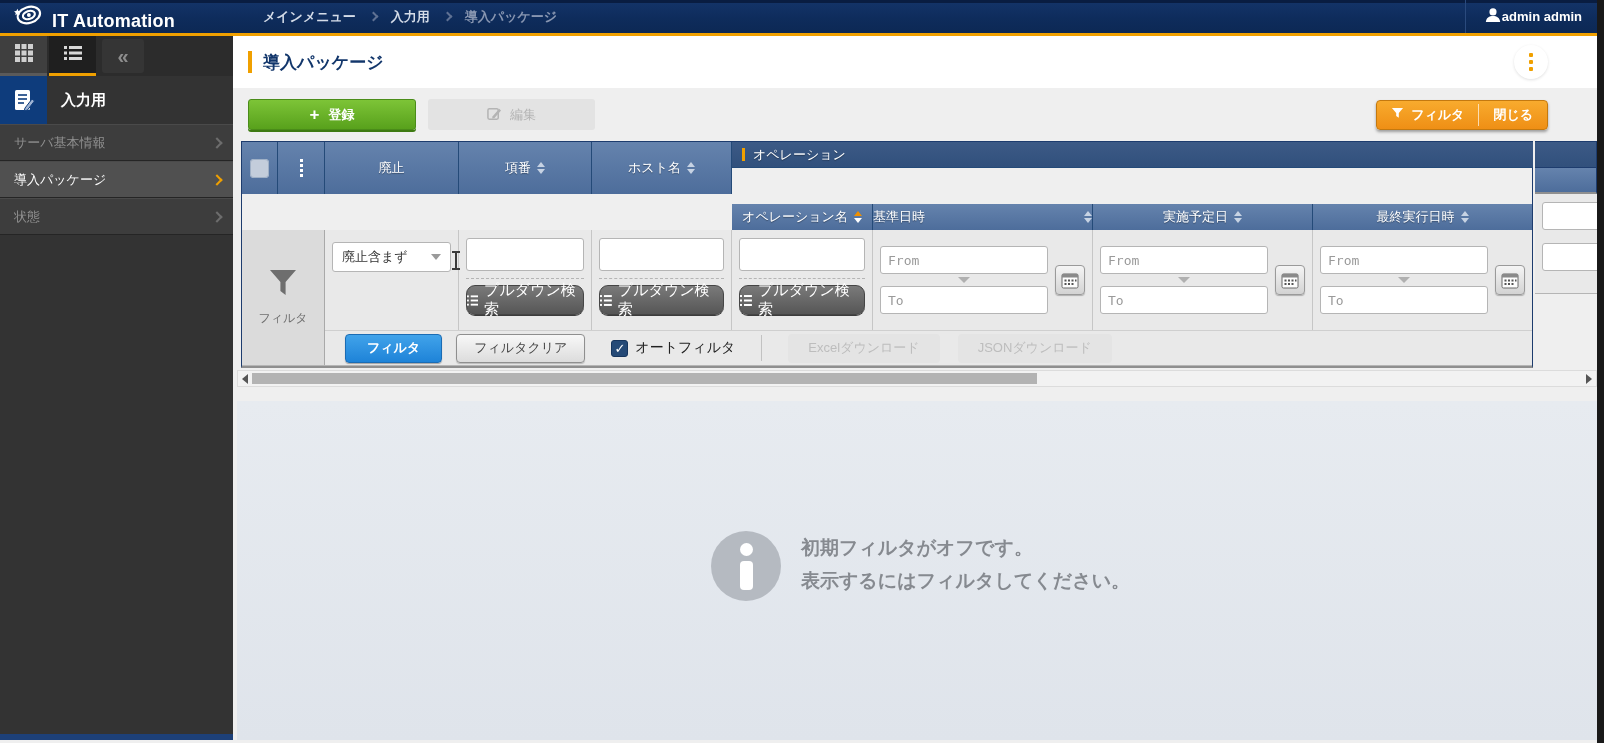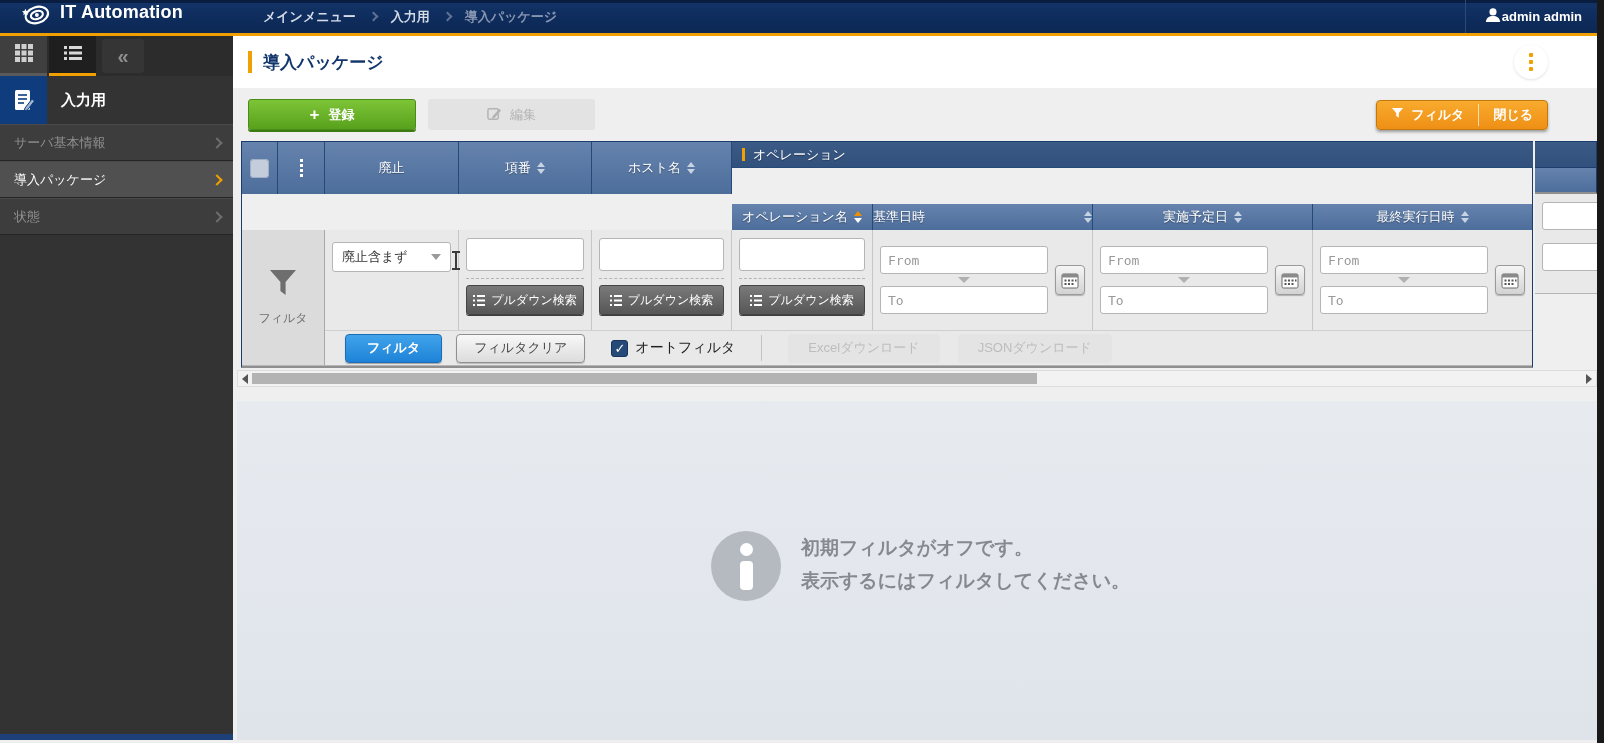--- a/index.html
+++ b/index.html
@@ -2,21 +2,21 @@
 <html><head>
 <meta charset="utf-8">
 <style>
   * { margin:0; padding:0; box-sizing:border-box; }
   html,body { width:1604px; height:743px; overflow:hidden; }
   body { font-family:"Liberation Sans","DejaVu Sans",sans-serif; background:#efefef; position:relative; }
 
   
   .topbar { height:36px; background:linear-gradient(#143569,#0e2c5c 55%,#0c2854); border-bottom:3px solid #f0a000;
             box-shadow:inset 0 3px 0 #091d41; display:flex; align-items:center; }
-  .logo-wrap { width:233px; display:flex; align-items:flex-start; padding-left:21px; flex:none; }
+  .logo-wrap { width:233px; display:flex; align-items:flex-end; padding-left:13px; flex:none; }
   .logo-text { color:#fff; font-weight:bold; font-size:18px; margin-left:9px; letter-spacing:.2px; }
   .breadcrumb { display:flex; align-items:center; margin-left:30px; font-size:13px; font-weight:bold; }
   .crumb { color:#d4dce8; }
   .crumb.current { color:#8896b1; }
   .crumb-sep { width:7px; height:7px; border-top:2px solid #5f7193; border-right:2px solid #5f7193;
                transform:rotate(45deg); margin:0 14px; }
   .userbox { margin-left:auto; height:100%; display:flex; align-items:center; padding:0 22px 0 18px;
              border-left:1px solid #2a4a7d; }
   .userbox span { color:#fff; font-size:13px; font-weight:bold; margin-left:0; }
 
@@ -105,21 +105,21 @@
   .filter-right { flex:1; display:flex; flex-direction:column; }
   .filter-cells { display:flex; height:100px; }
   .fcell { border-right:1px solid #c6c6c6; flex:none; padding:8px 7px; display:flex; flex-direction:column; }
   .fcell:last-child { border-right:none; }
   .select-box { margin-top:4px; height:30px; background:#fff; border:1px solid #b5b5b5; border-radius:3px;
                 display:flex; align-items:center; padding:0 9px; font-size:13px; color:#333; }
   .select-box .arrow { margin-left:auto; width:0; height:0; border-left:5px solid transparent;
                        border-right:5px solid transparent; border-top:6px solid #9a9a9a; }
   .text-filter { width:100%; height:33px; border:1px solid #b5b5b5; border-radius:3px; padding:0 6px; font-size:13px; }
   .dash-sep { border-top:1px dashed #b5b5b5; margin:7px 0 6px; }
-  .btn-pulldown { height:30px; border:1px solid #454545; border-radius:3px; color:#fff; font-size:12px;
+  .btn-pulldown { height:30px; border:1px solid #454545; border-radius:9px; color:#fff; font-size:15px;
                   background:linear-gradient(#7a7a7a,#565656); box-shadow:0 1px 0 #3c3c3c;
                   display:flex; align-items:center; justify-content:center; }
   .btn-pulldown svg { margin-right:6px; }
   .date-cell { flex-direction:row; align-items:center; }
   .date-stack { display:flex; flex-direction:column; flex:1; }
   .date-input { height:28px; border:1px solid #b5b5b5; border-radius:3px; padding:0 7px; font-size:13px;
                 font-family:"DejaVu Sans Mono","Liberation Mono",monospace; color:#444; width:100%; }
   .date-input::placeholder { color:#9a9a9a; }
   .mid-tri { align-self:center; width:0; height:0; border-left:6px solid transparent; border-right:6px solid transparent;
              border-top:6px solid #b0b0b0; margin:3px 0; }

